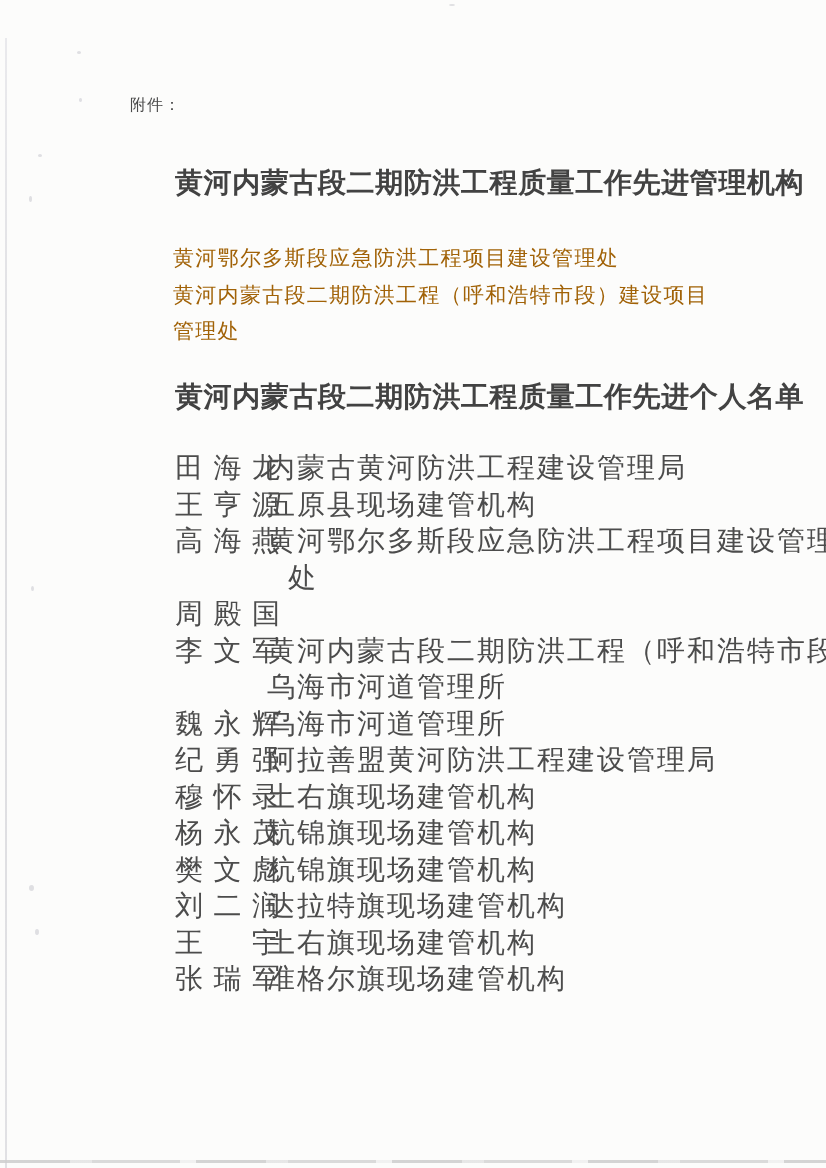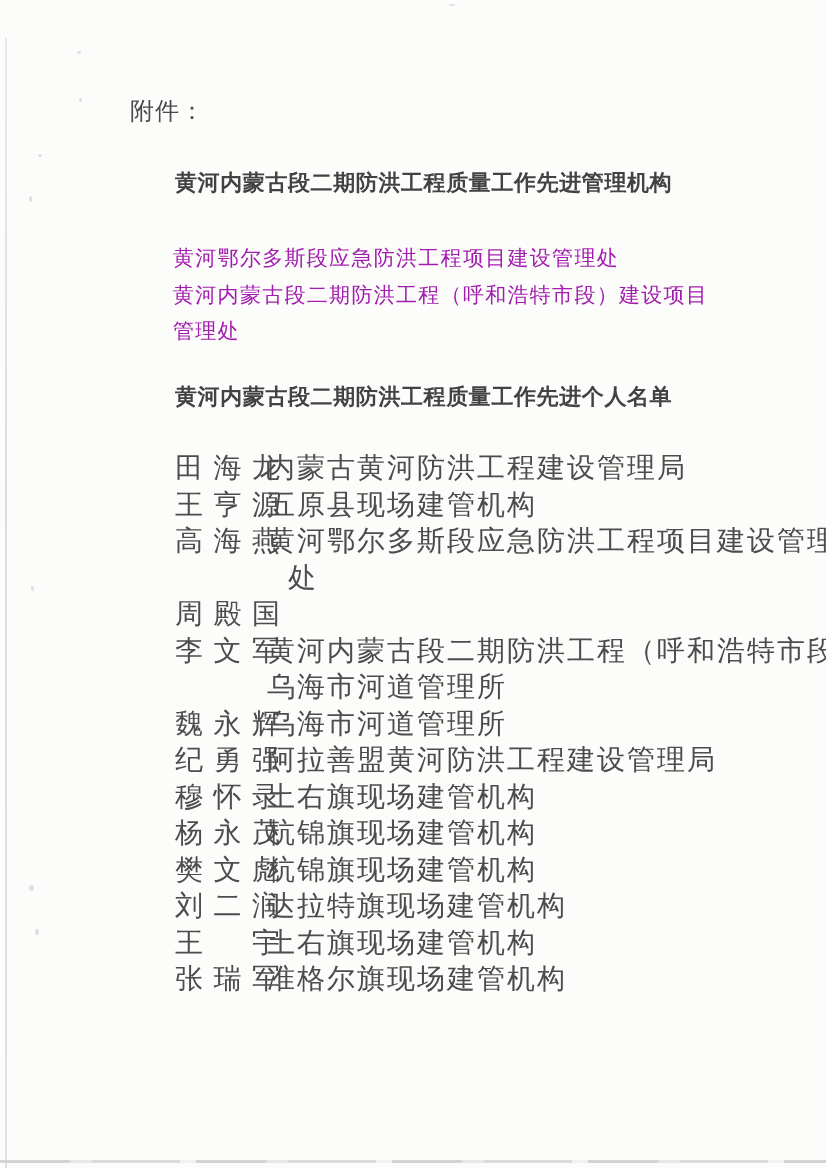--- a/index.html
+++ b/index.html
@@ -40,44 +40,44 @@
     position: absolute;
     background: #c7c7ce;
     border-radius: 50%;
     opacity: 0.55;
   }
   
   .attachment {
     position: absolute;
     left: 130px;
     top: 95px;
-    font-size: 24px;
+    font-size: 16px;
     color: #4a4a4a;
     letter-spacing: 1px;
     white-space: nowrap;
   }
   .title {
     position: absolute;
     left: 175px;
     margin: 0;
-    font-size: 22px;
+    font-size: 28px;
     font-weight: 700;
     color: #424242;
     letter-spacing: 0.6px;
     white-space: nowrap;
     line-height: 27px;
   }
   .t1 { top: 169px; }
   .t2 { top: 383px; text-align: right; }
   .org-block {
     position: absolute;
     left: 173px;
     top: 240px;
     font-size: 21px;
-    color: #a21caf;
+    color: #a16207;
     letter-spacing: 1.3px;
     line-height: 36.5px;
     white-space: nowrap;
   }
   .people {
     position: absolute;
     left: 175px;
     top: 450px;
     font-size: 28px;
     color: #4c4c4c;

